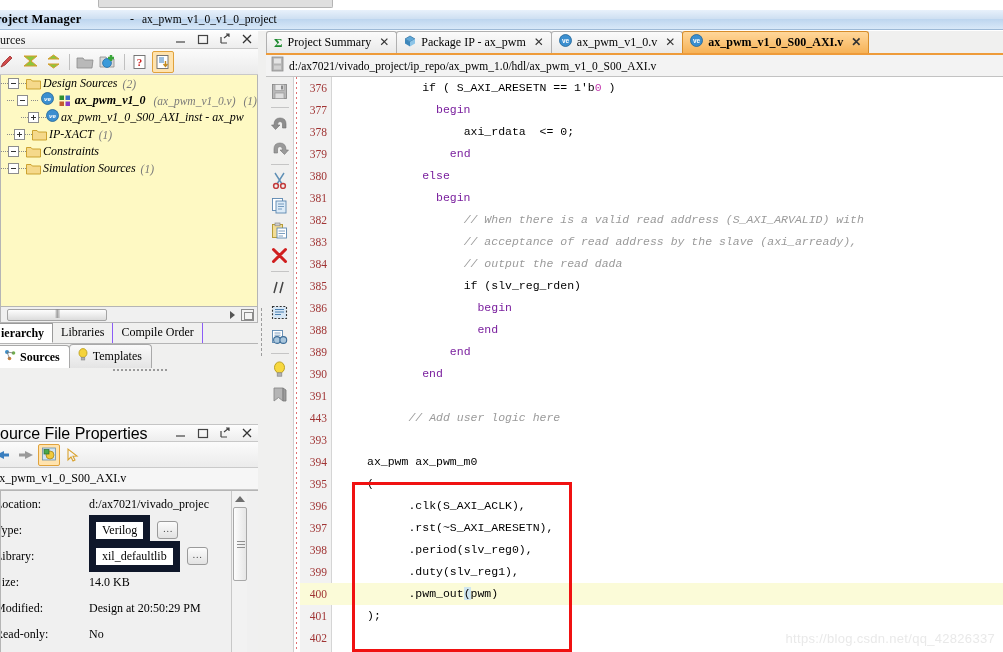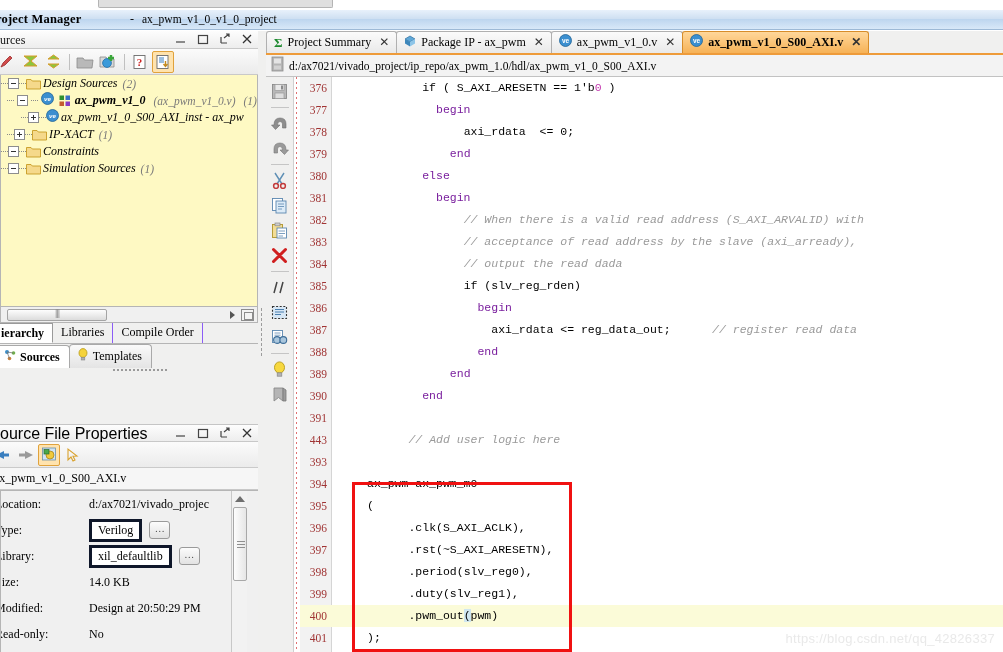--- a/index.html
+++ b/index.html
@@ -214,21 +214,21 @@
     border: 1px solid #b5b5b5; border-right: none;
     overflow: hidden;
   }
   .prow {
     position: relative; height: 26px; display: flex; align-items: center;
     font-family: "Liberation Serif", serif; font-size: 12px; color: #000;
   }
   .pkey { width: 94px; margin-left: -6px; white-space: nowrap; }
   .pval { white-space: nowrap; }
   .pval.boxed {
-    border: 3px solid #0f172a; background: #fff; padding: 1px 6px;
+    border: 7px solid #0f172a; background: #fff; padding: 1px 6px;
     font-family: "Liberation Serif", serif; font-size: 12px;
   }
   .ellipsis-btn {
     margin-left: 7px; width: 21px; height: 18px;
     border: 1px solid #9a9a9a; border-radius: 3px;
     background: linear-gradient(to bottom,#fcfcfc,#e2e2e2);
     font-size: 10px; line-height: 14px; text-align: center; color: #444;
   }
   .prop-vscroll {
     position: absolute; right: 11px; top: 0; width: 16px; height: 188px;
@@ -802,21 +802,20 @@
             <div class="cline"><span class="ln">377</span><span class="ctxt">&nbsp;&nbsp;&nbsp;&nbsp;&nbsp;&nbsp;&nbsp;&nbsp;&nbsp;&nbsp;<span class="kw">begin</span></span></div>
             <div class="cline"><span class="ln">378</span><span class="ctxt">&nbsp;&nbsp;&nbsp;&nbsp;&nbsp;&nbsp;&nbsp;&nbsp;&nbsp;&nbsp;&nbsp;&nbsp;&nbsp;&nbsp;<span>axi_rdata  &lt;= 0;</span></span></div>
             <div class="cline"><span class="ln">379</span><span class="ctxt">&nbsp;&nbsp;&nbsp;&nbsp;&nbsp;&nbsp;&nbsp;&nbsp;&nbsp;&nbsp;&nbsp;&nbsp;<span class="kw">end</span></span></div>
             <div class="cline"><span class="ln">380</span><span class="ctxt">&nbsp;&nbsp;&nbsp;&nbsp;&nbsp;&nbsp;&nbsp;&nbsp;<span class="kw">else</span></span></div>
             <div class="cline"><span class="ln">381</span><span class="ctxt">&nbsp;&nbsp;&nbsp;&nbsp;&nbsp;&nbsp;&nbsp;&nbsp;&nbsp;&nbsp;<span class="kw">begin</span></span></div>
             <div class="cline"><span class="ln">382</span><span class="ctxt">&nbsp;&nbsp;&nbsp;&nbsp;&nbsp;&nbsp;&nbsp;&nbsp;&nbsp;&nbsp;&nbsp;&nbsp;&nbsp;&nbsp;<span class="cm">// When there is a valid read address (S_AXI_ARVALID) with</span></span></div>
             <div class="cline"><span class="ln">383</span><span class="ctxt">&nbsp;&nbsp;&nbsp;&nbsp;&nbsp;&nbsp;&nbsp;&nbsp;&nbsp;&nbsp;&nbsp;&nbsp;&nbsp;&nbsp;<span class="cm">// acceptance of read address by the slave (axi_arready),</span></span></div>
             <div class="cline"><span class="ln">384</span><span class="ctxt">&nbsp;&nbsp;&nbsp;&nbsp;&nbsp;&nbsp;&nbsp;&nbsp;&nbsp;&nbsp;&nbsp;&nbsp;&nbsp;&nbsp;<span class="cm">// output the read dada</span></span></div>
             <div class="cline"><span class="ln">385</span><span class="ctxt">&nbsp;&nbsp;&nbsp;&nbsp;&nbsp;&nbsp;&nbsp;&nbsp;&nbsp;&nbsp;&nbsp;&nbsp;&nbsp;&nbsp;<span>if </span><span>(slv_reg_rden)</span></span></div>
             <div class="cline"><span class="ln">386</span><span class="ctxt">&nbsp;&nbsp;&nbsp;&nbsp;&nbsp;&nbsp;&nbsp;&nbsp;&nbsp;&nbsp;&nbsp;&nbsp;&nbsp;&nbsp;&nbsp;&nbsp;<span class="kw">begin</span></span></div>
-            <div class="cline"><span class="ln">387</span><span class="ctxt">&nbsp;&nbsp;&nbsp;&nbsp;&nbsp;&nbsp;&nbsp;&nbsp;&nbsp;&nbsp;&nbsp;&nbsp;&nbsp;&nbsp;&nbsp;&nbsp;&nbsp;&nbsp;<span>axi_rdata &lt;= reg_data_out;</span><span class="cm">      // register read data</span></span></div>
             <div class="cline"><span class="ln">388</span><span class="ctxt">&nbsp;&nbsp;&nbsp;&nbsp;&nbsp;&nbsp;&nbsp;&nbsp;&nbsp;&nbsp;&nbsp;&nbsp;&nbsp;&nbsp;&nbsp;&nbsp;<span class="kw">end</span></span></div>
             <div class="cline"><span class="ln">389</span><span class="ctxt">&nbsp;&nbsp;&nbsp;&nbsp;&nbsp;&nbsp;&nbsp;&nbsp;&nbsp;&nbsp;&nbsp;&nbsp;<span class="kw">end</span></span></div>
             <div class="cline"><span class="ln">390</span><span class="ctxt">&nbsp;&nbsp;&nbsp;&nbsp;&nbsp;&nbsp;&nbsp;&nbsp;<span class="kw">end</span></span></div>
             <div class="cline"><span class="ln">391</span><span class="ctxt"></span></div>
             <div class="cline"><span class="ln">443</span><span class="ctxt">&nbsp;&nbsp;&nbsp;&nbsp;&nbsp;&nbsp;<span class="cm">// Add user logic here</span></span></div>
             <div class="cline"><span class="ln">393</span><span class="ctxt"></span></div>
             <div class="cline"><span class="ln">394</span><span class="ctxt"><span>ax_pwm ax_pwm_m0</span></span></div>
             <div class="cline"><span class="ln">395</span><span class="ctxt"><span>(</span></span></div>
             <div class="cline"><span class="ln">396</span><span class="ctxt">&nbsp;&nbsp;&nbsp;&nbsp;&nbsp;&nbsp;<span>.clk(S_AXI_ACLK),</span></span></div>
             <div class="cline"><span class="ln">397</span><span class="ctxt">&nbsp;&nbsp;&nbsp;&nbsp;&nbsp;&nbsp;<span>.rst(~S_AXI_ARESETN),</span></span></div>

